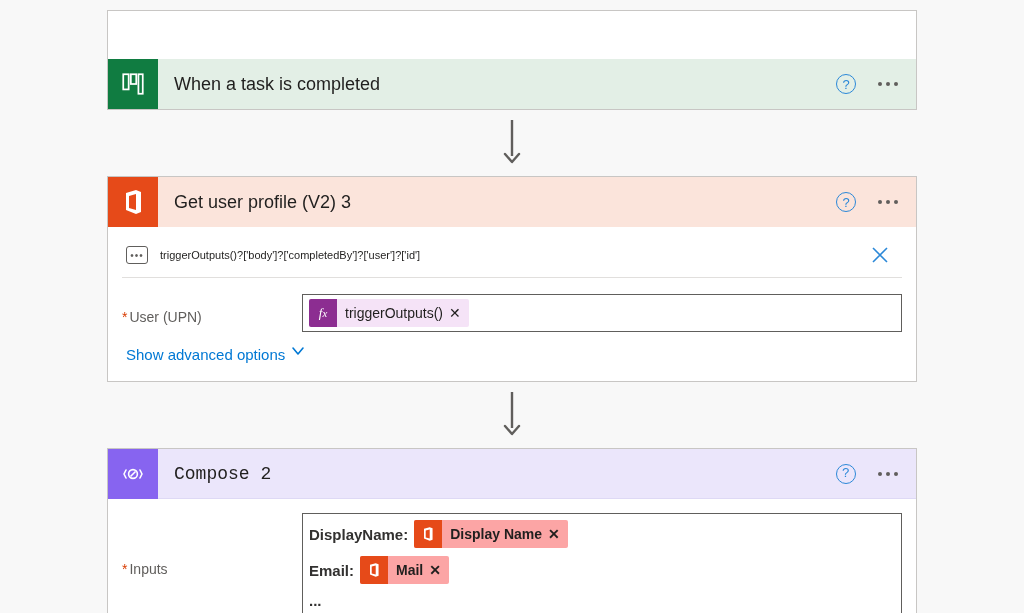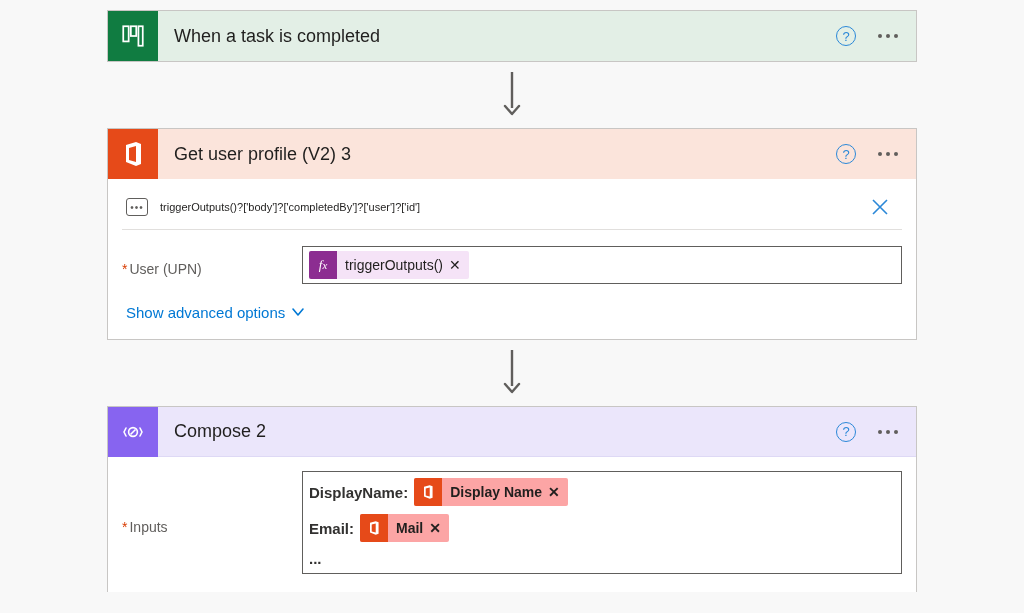--- a/index.html
+++ b/index.html
@@ -19,23 +19,23 @@
     border: 1px solid #c8c6c4;
     background: #fff;
     margin-bottom: 0;
   }
   .card-header {
     display: flex;
     align-items: center;
     height: 50px;
     position: relative;
   }
-  .hdr-planner { background: #e3efe6; }
+  .hdr-planner { background: #e3efe6; margin-top: 48px; }
   .hdr-office  { background: #fbe4db; }
-  .hdr-compose { background: #ebe6fb; border-bottom: 1px solid #ded9f5;}
+  .hdr-compose { background: #ebe6fb; border-bottom: 1px solid #ded9f5; font-family: Liberation Mono, monospace;}
   .icon-box {
     width: 50px;
     height: 50px;
     display: flex;
     align-items: center;
     justify-content: center;
     flex-shrink: 0;
   }
   .ic-planner { background: #107c41; }
   .ic-office  { background: #e64a19; }
@@ -129,23 +129,23 @@
     display:flex;align-items:center;justify-content:center;
     font-size: 13px;
   }
   .tfx { background:#8c2d91; color:#fff; font-style: italic; font-family: "Times New Roman", serif;}
   .toff { background:#e64a19; color:#fff; }
   .token-label { padding: 0 6px 0 8px; font-size: 14px; color:#201f1e;}
   .token-x { padding-right: 8px; cursor:pointer; font-size: 14px; color:#201f1e;}
   .inline-line { display:flex;align-items:center;gap:6px; margin: 2px 0; font-weight: bold;}
   .inline-label { font-size: 15px; }
   .adv-link {
-    display: inline-flex; align-items: flex-end; gap: 6px;
+    display: inline-flex; align-items: flex-start; gap: 6px;
     color: #0078d4; font-size: 15px; cursor: pointer;
-    margin-top: 6px; margin-left: 4px;
+    margin-left: 4px;
   }
   .chev-down { display:inline-block; transform: translateY(-2px);}
 
   
   svg { display:block; }
 </style>
 </head>
 <body>
 
 <div class="canvas">

